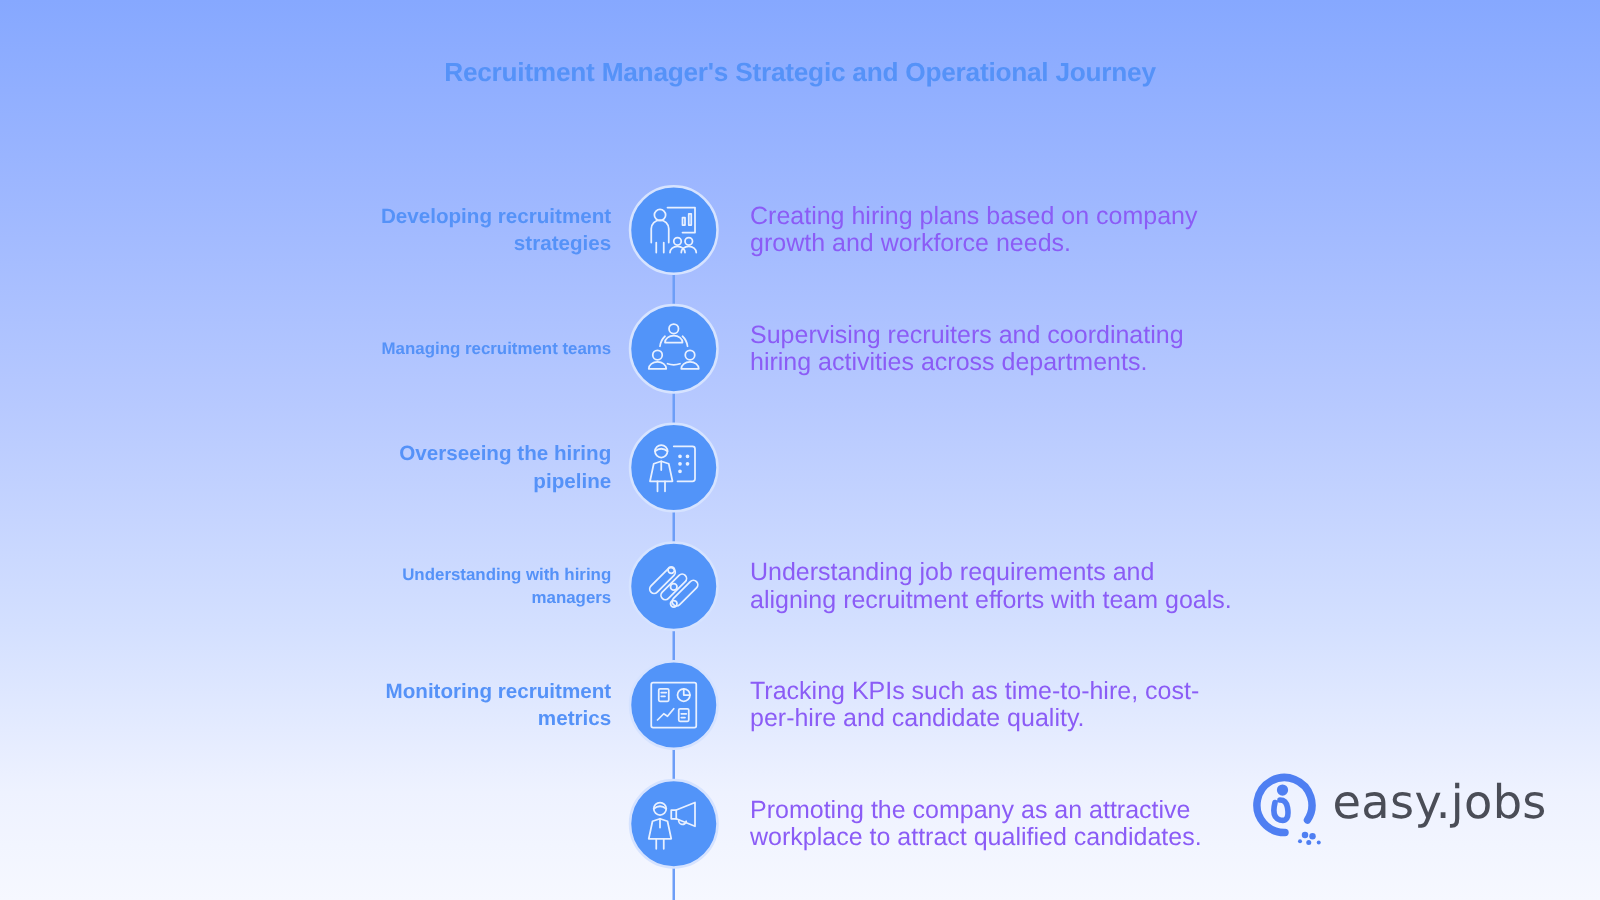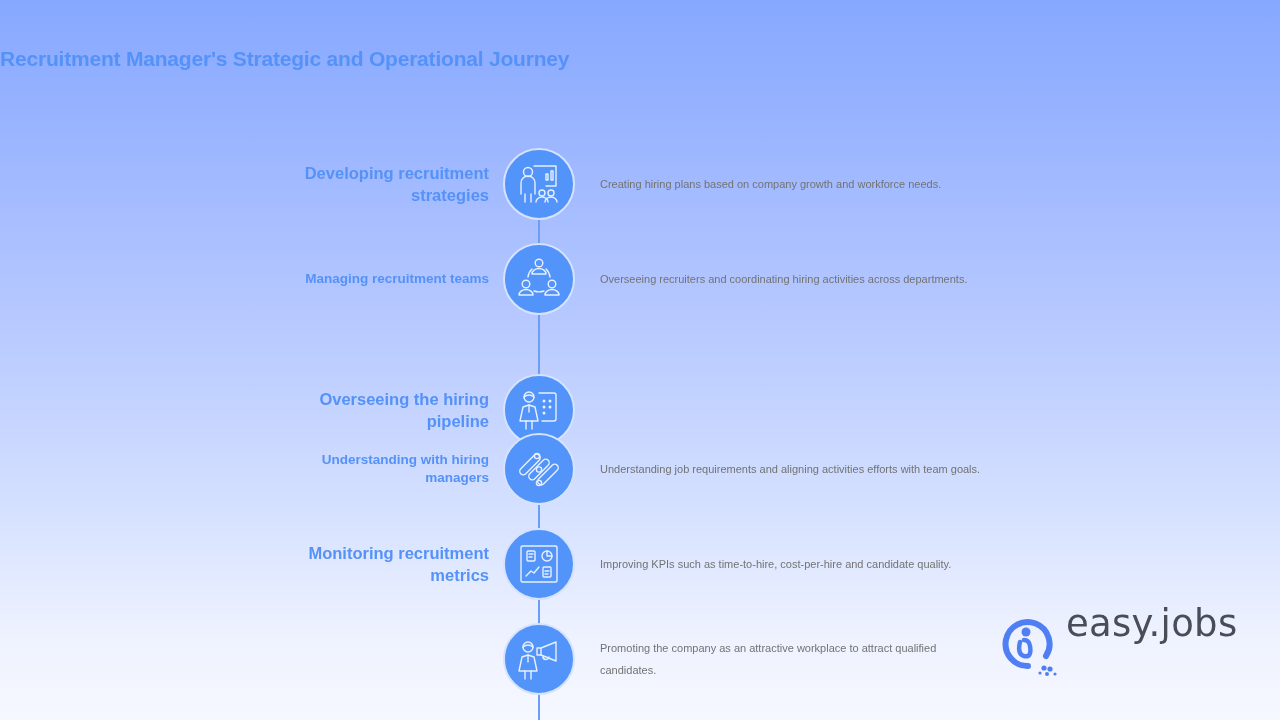--- a/index.html
+++ b/index.html
@@ -12,20 +12,21 @@
       overflow: hidden;
       position: relative;
       background: linear-gradient(180deg, #86a8ff 0%, #9cb6ff 20%, #b7c9ff 45%, #d4e0ff 70%, #eef2ff 88%, #f6f8ff 100%);
       font-family: "Liberation Sans", sans-serif;
     }
     .title {
       position: absolute;
       left: 0;
       top: 47px;
       width: 1280px;
+      text-align: center;
       font-size: 21px;
       font-weight: bold;
       color: #5592f8;
       letter-spacing: -0.2px;
     }
     .timeline-line {
       position: absolute;
       left: 538px;
       top: 200px;
       width: 2px;
@@ -66,30 +67,30 @@
     .step-circle svg {
       width: 50px;
       height: 50px;
     }
     .step-desc {
       position: absolute;
       left: 600px;
       top: 50%;
       transform: translateY(-50%);
       width: 390px;
-      font-size: 11px;
+      font-size: 20px;
       line-height: 22px;
-      color: #737373;
+      color: #8b5cf6;
     }
     .logo {
       position: absolute;
       left: 994px;
       top: 612px;
       display: flex;
-      align-items: flex-start;
+      align-items: center;
     }
     .logo-mark {
       width: 68px;
       height: 68px;
     }
     .logo-text {
       font-family: "DejaVu Sans", sans-serif;
       font-size: 37px;
       color: #4a4d57;
       margin-left: 4px;
@@ -131,24 +132,24 @@
       <path d="M18 20 a7 5.5 0 0 1 14 0 Z"></path>
       <circle cx="12" cy="30" r="3.8"></circle>
       <path d="M5 41 a7 5.5 0 0 1 14 0 Z"></path>
       <circle cx="38" cy="30" r="3.8"></circle>
       <path d="M31 41 a7 5.5 0 0 1 14 0 Z"></path>
       <path d="M14 23 a13 13 0 0 1 4 -8"></path>
       <path d="M36 23 a13 13 0 0 0 -4 -8"></path>
       <path d="M20 37 a10 6 0 0 0 10 0"></path>
     </svg>
   </div>
-  <div class="step-desc">Overseeing recruiters and coordinating hiring activities across departments.</div>
-</div>
-
-<div class="step" style="top:338px;margin-top:36px;">
+  <div class="step-desc">Supervising recruiters and coordinating hiring activities across departments.</div>
+</div>
+
+<div class="step" style="top:338px;">
   <div class="step-title lg">Overseeing the hiring pipeline</div>
   <div class="step-circle">
     <svg viewBox="0 0 50 50" fill="none" stroke="#e8f0ff" stroke-width="1.4" stroke-linecap="round" stroke-linejoin="round">
       <circle cx="15" cy="12" r="5"></circle>
       <path d="M10 12 q5 -4 10 0"></path>
       <path d="M9 22 L15 20 L21 22 L24 36 H6 Z"></path>
       <path d="M12 36 V44 M18 36 V44"></path>
       <path d="M15 20 L15 27"></path>
       <path d="M25 8 H40 a2 2 0 0 1 2 2 V34 a2 2 0 0 1 -2 2 H28"></path>
       <circle cx="30" cy="16" r="0.8" fill="#e8f0ff"></circle>
@@ -165,38 +166,38 @@
   <div class="step-circle">
     <svg viewBox="0 0 50 50" fill="none" stroke="#e8f0ff" stroke-width="1.4" stroke-linecap="round" stroke-linejoin="round">
       <rect x="3" y="17" width="26" height="7" rx="3.5" transform="rotate(-45 16 20.5)"></rect>
       <rect x="12" y="22" width="26" height="7" rx="3.5" transform="rotate(-45 25 25.5)"></rect>
       <rect x="21" y="27" width="26" height="7" rx="3.5" transform="rotate(-45 34 30.5)"></rect>
       <circle cx="23" cy="12" r="2.6"></circle>
       <circle cx="25" cy="25.5" r="2.6"></circle>
       <circle cx="25" cy="39" r="2.6"></circle>
     </svg>
   </div>
-  <div class="step-desc">Understanding job requirements and aligning activities efforts with team goals.</div>
+  <div class="step-desc">Understanding job requirements and aligning recruitment efforts with team goals.</div>
 </div>
 
 <div class="step" style="top:528px;">
   <div class="step-title lg">Monitoring recruitment metrics</div>
   <div class="step-circle">
     <svg viewBox="0 0 50 50" fill="none" stroke="#e8f0ff" stroke-width="1.4" stroke-linecap="round" stroke-linejoin="round">
       <rect x="7" y="7" width="36" height="36" rx="1.5"></rect>
       <rect x="13" y="12" width="8" height="10" rx="1"></rect>
       <path d="M15 15 H19 M15 18 H18"></path>
       <circle cx="33" cy="17" r="5"></circle>
       <path d="M33 12 V17 H38"></path>
       <path d="M12 37 L17 32 L20 34 L25 28"></path>
       <rect x="29" y="28" width="8" height="10" rx="1"></rect>
       <path d="M31 32 H35 M31 35 H34"></path>
     </svg>
   </div>
-  <div class="step-desc">Improving KPIs such as time-to-hire, cost-per-hire and candidate quality.</div>
+  <div class="step-desc">Tracking KPIs such as time-to-hire, cost-per-hire and candidate quality.</div>
 </div>
 
 <div class="step" style="top:623px;">
   <div class="step-circle">
     <svg viewBox="0 0 50 50" fill="none" stroke="#e8f0ff" stroke-width="1.4" stroke-linecap="round" stroke-linejoin="round">
       <circle cx="14" cy="13" r="5"></circle>
       <path d="M9 13 q5 -4 10 0"></path>
       <path d="M8 23 L14 21 L20 23 L23 37 H5 Z"></path>
       <path d="M11 37 V45 M17 37 V45"></path>
       <path d="M14 21 L14 28"></path>

